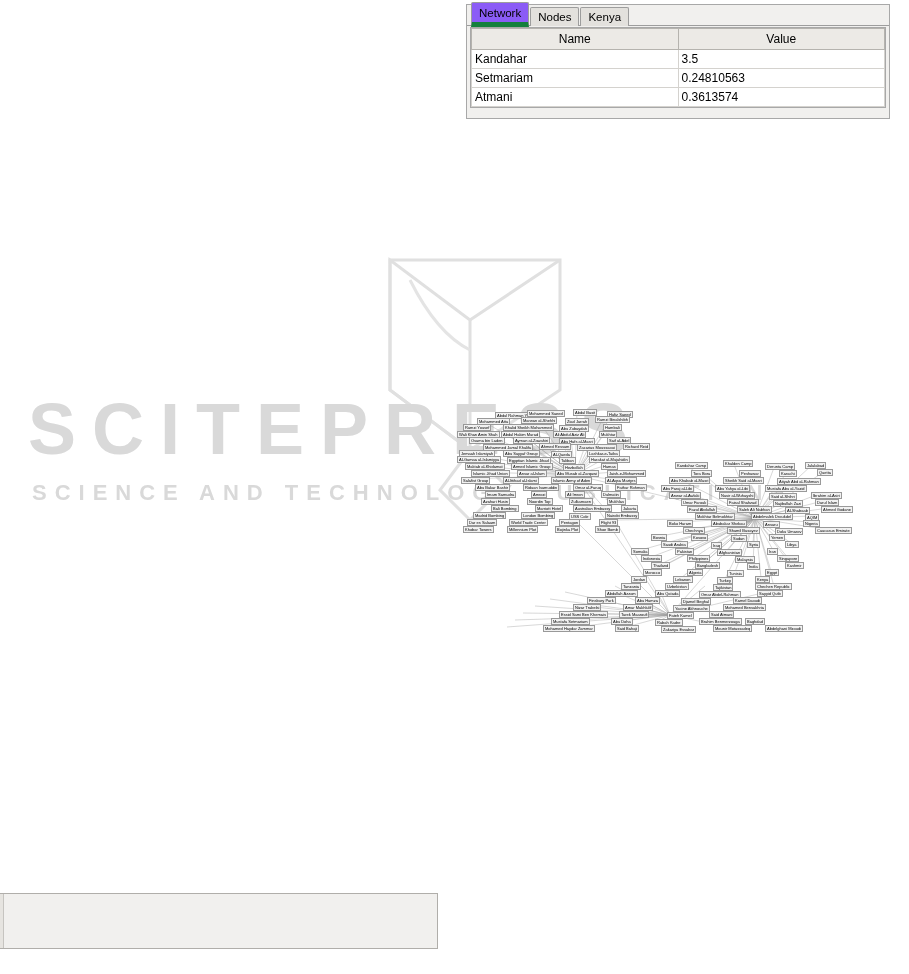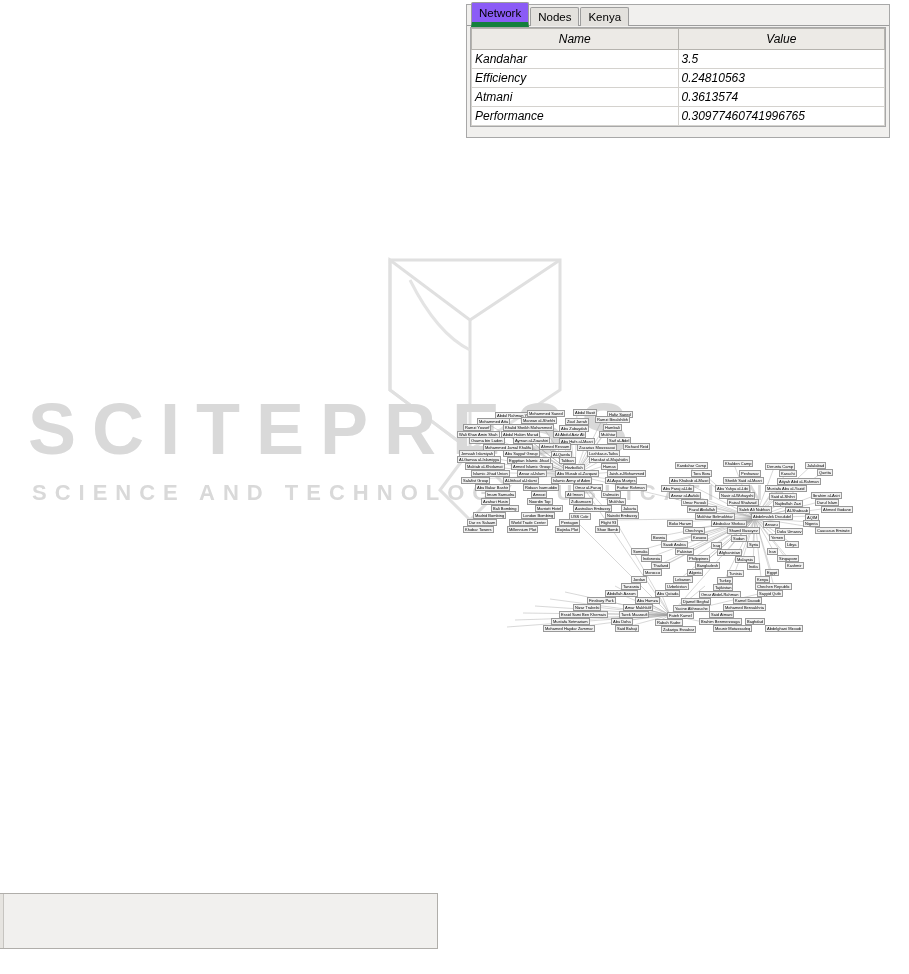--- a/index.html
+++ b/index.html
@@ -84,21 +84,20 @@
   .table-wrap {
     background: #ffffff;
     margin: 1px 3px 3px 3px;
     border: 1px solid #a8a8a8;
     box-sizing: border-box;
   }
   table.metrics {
     border-collapse: collapse;
     width: 100%;
     table-layout: fixed;
-    font-style: italic;
   }
   table.metrics th {
     background: #eceae6;
     border: 1px solid #b5b3ae;
     font-weight: normal;
     font-size: 12px;
     height: 18px;
     color: #000;
     text-align: center;
   }
@@ -199,30 +198,26 @@
           <th>Name</th>
           <th>Value</th>
         </tr>
       </thead>
       <tbody>
         <tr>
           <td>Kandahar</td>
           <td>3.5</td>
         </tr>
         <tr>
-          <td>Efficiency</td>
+          <td>Setmariam</td>
           <td>0.24810563</td>
         </tr>
         <tr>
           <td>Atmani</td>
           <td>0.3613574</td>
-        </tr>
-        <tr>
-          <td>Performance</td>
-          <td>0.30977460741996765</td>
         </tr>
       </tbody>
     </table>
   </div>
   <div class="panel-bottom"></div>
 </div>
 
 <div class="graph">
   <svg width="440" height="300" viewBox="0 0 440 300">
     <g stroke="#8a8a8a" stroke-width="0.4" fill="none" opacity="0.85">

